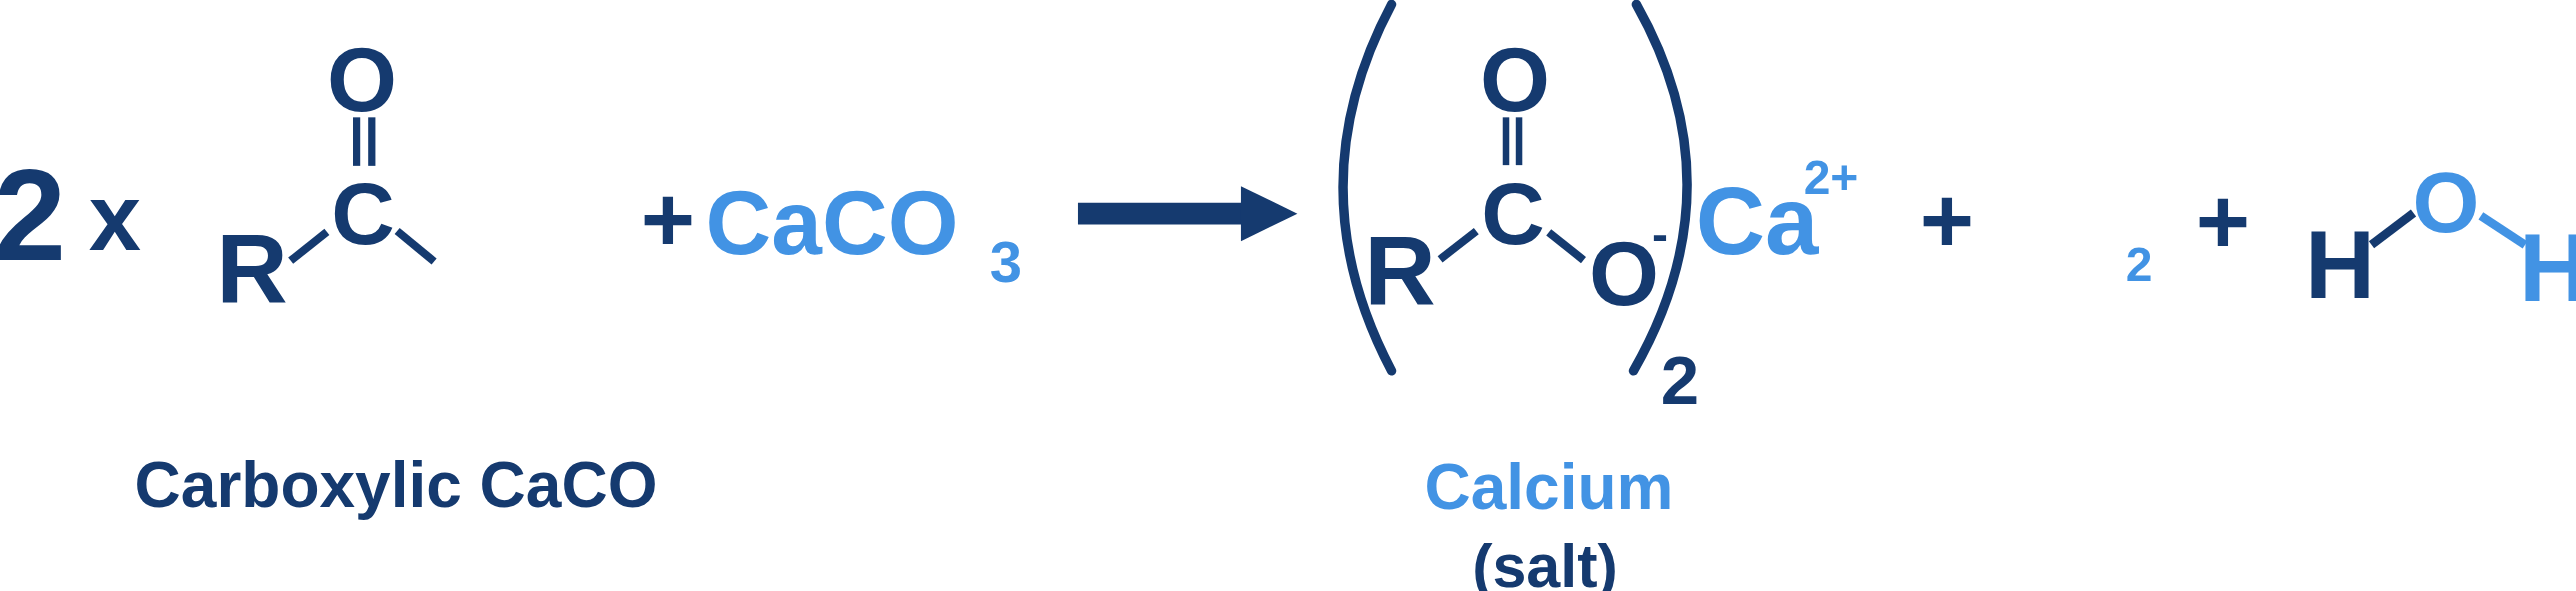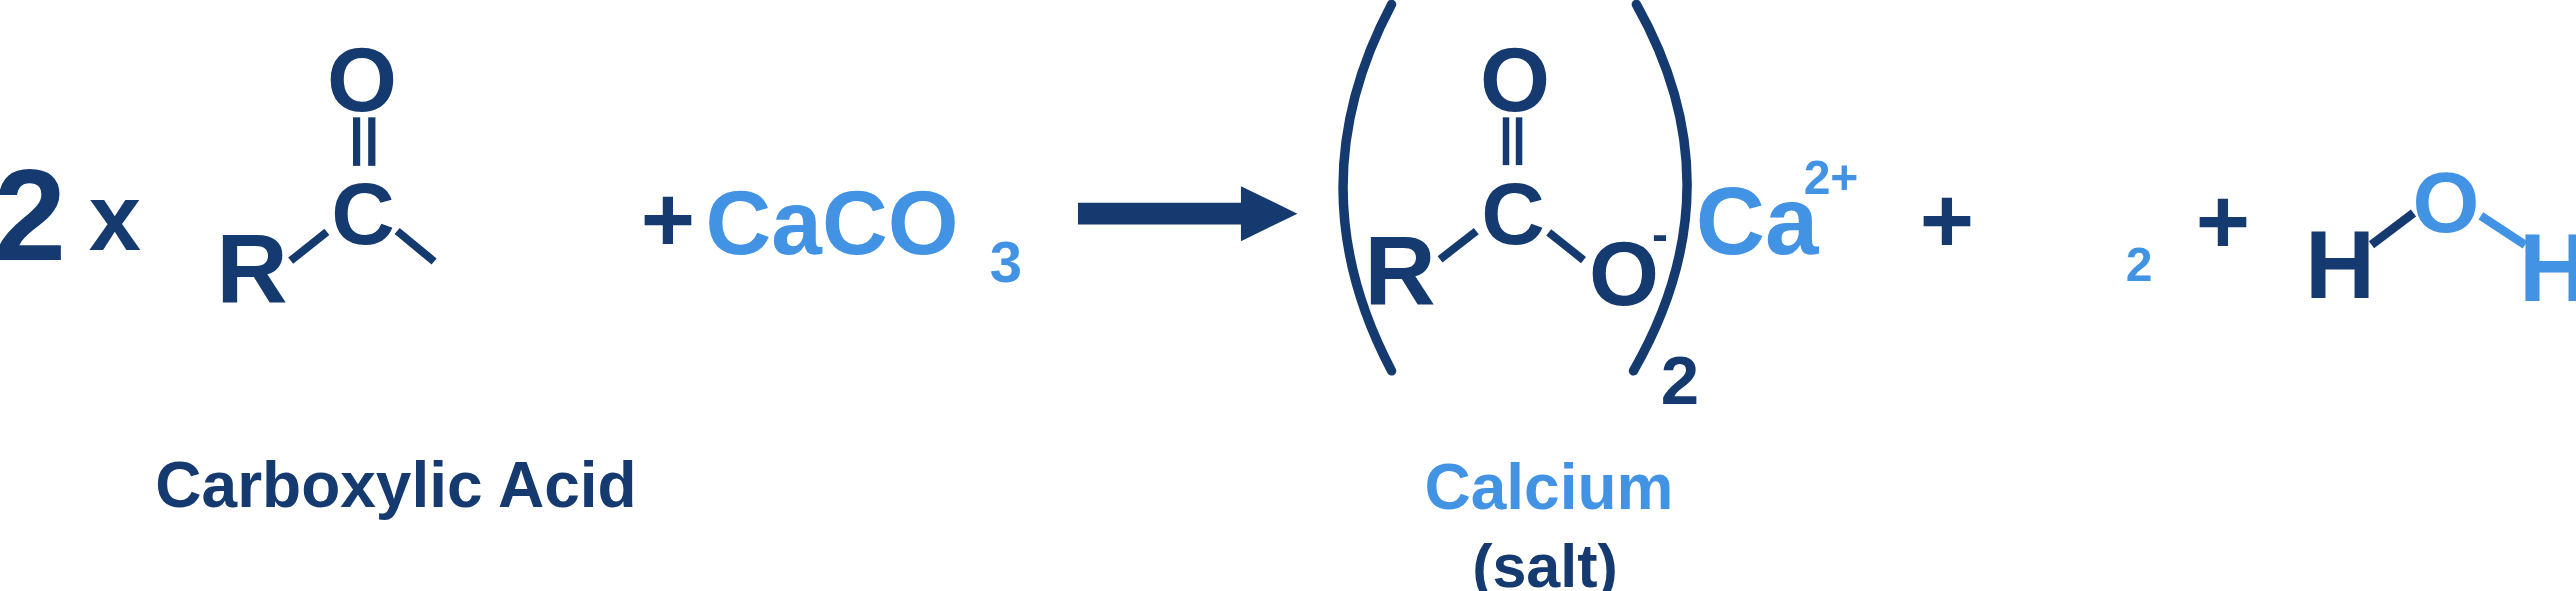--- a/index.html
+++ b/index.html
@@ -81,21 +81,21 @@
   <span class="t dark" style="left:1947px;top:215px;font-size:93px">+</span>
 
   <span class="t light" style="left:2139px;top:262px;font-size:48px">2</span>
 
   <span class="t dark" style="left:2223px;top:216px;font-size:93px">+</span>
 
   <span class="t dark" style="left:2340px;top:259px;font-size:97px">H</span>
   <span class="t light" style="left:2446px;top:197px;font-size:86px">O</span>
   <span class="t light" style="left:2554px;top:262px;font-size:97px">H</span>
 
-  <span class="t dark" style="left:396px;top:481px;font-size:64px">Carboxylic Acid</span>
+  <span class="t dark" style="left:396px;top:481px;font-size:64px">Carboxylic CaCO</span>
 
   <span class="t cap-wrap" style="left:1549px;top:483px;font-size:64px">
     <span class="light">Calcium</span>
   </span>
 
   <span class="t dark" style="left:1545px;top:563px;font-size:61px">(salt)</span>
 
 </div>
 
 

